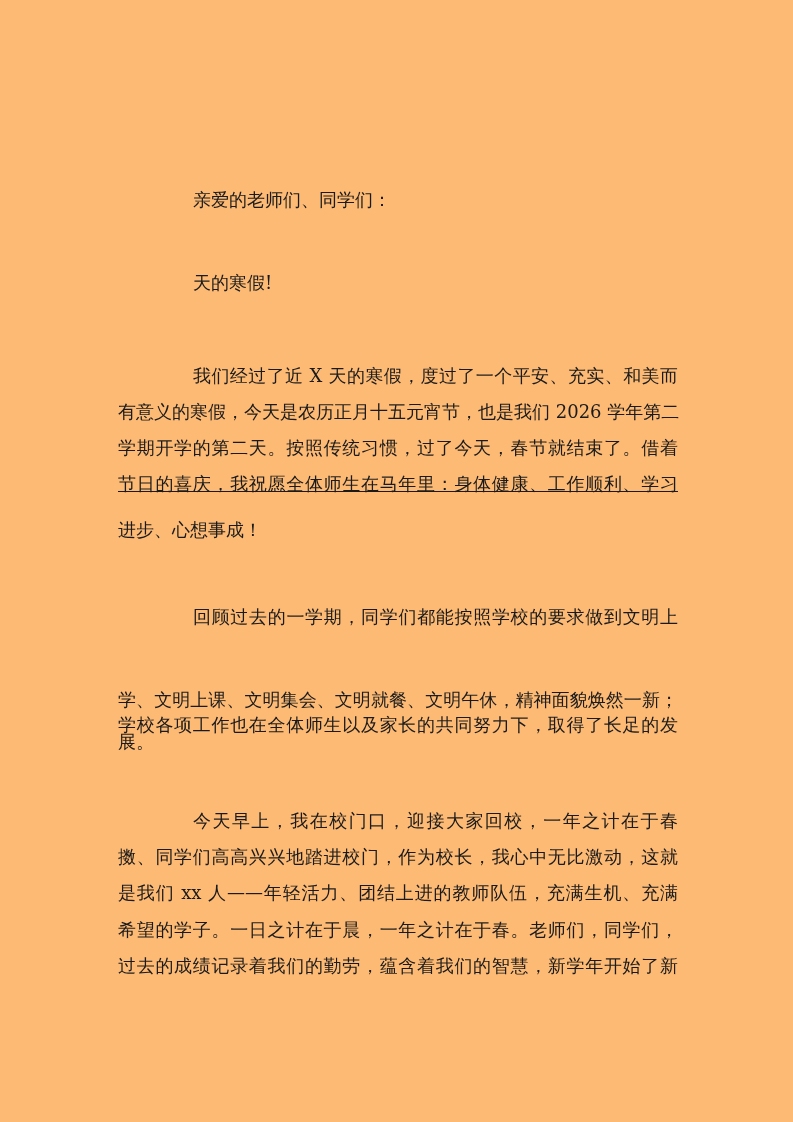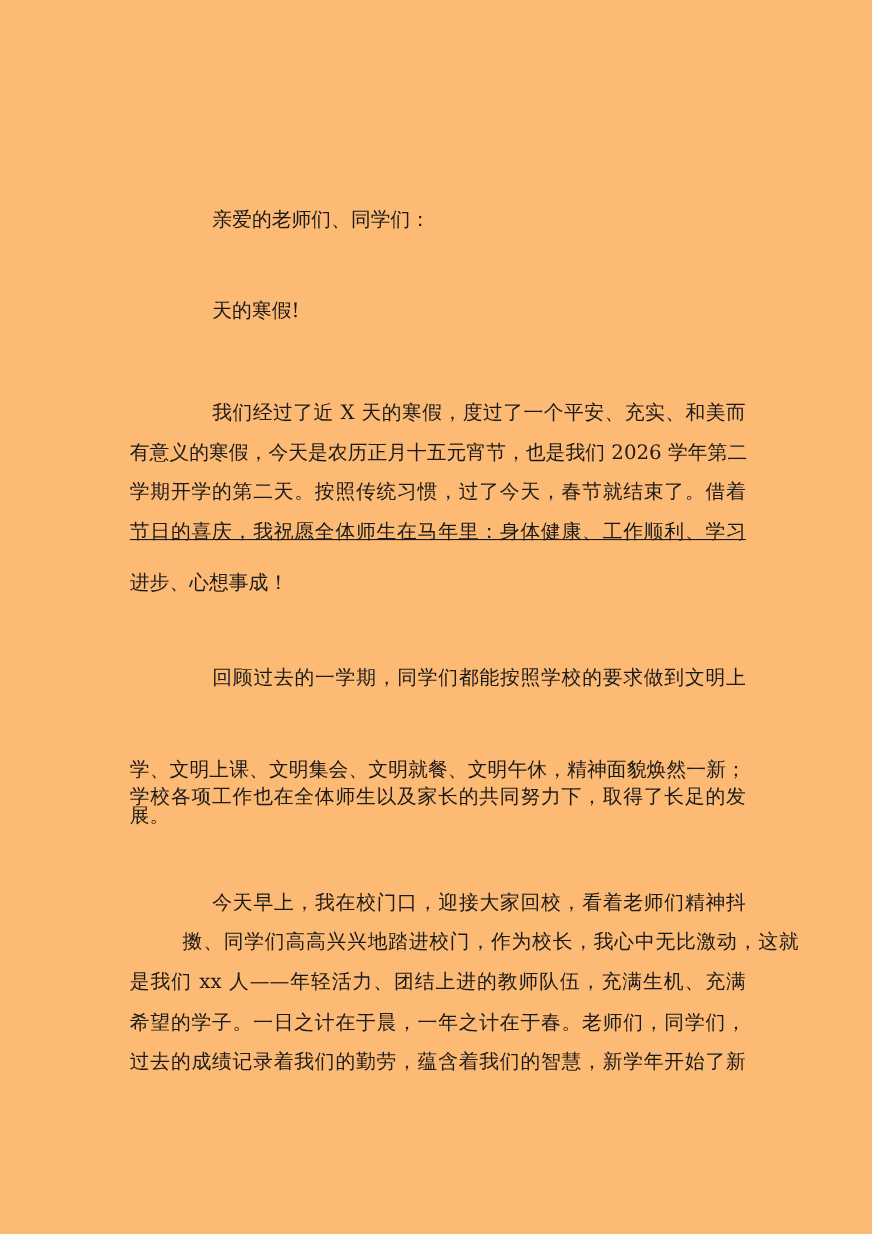--- a/index.html
+++ b/index.html
@@ -62,20 +62,20 @@
   </div>
 
   <div>
     <div class="line indent" style="top:605px;">回顾过去的一学期，同学们都能按照学校的要求做到文明上</div>
     <div class="line" style="top:640px;margin-top:48px;">学、文明上课、文明集会、文明就餐、文明午休，精神面貌焕然一新；</div>
     <div class="line" style="top:677px;margin-top:36px;">学校各项工作也在全体师生以及家长的共同努力下，取得了长足的发</div>
     <div class="line short" style="top:730px;">展。</div>
   </div>
 
   <div>
-    <div class="line indent" style="top:809px;">今天早上，我在校门口，迎接大家回校，看着老师们精神抖</div>
-    <div class="line" style="top:845px;margin-left:48px;">擞、同学们高高兴兴地踏进校门，作为校长，我心中无比激动，这就</div>
+    <div class="line indent" style="top:809px;">今天早上，我在校门口，迎接大家回校，一年之计在于春</div>
+    <div class="line" style="top:845px;">擞、同学们高高兴兴地踏进校门，作为校长，我心中无比激动，这就</div>
     <div class="line" style="top:881px;">是我们 xx 人——年轻活力、团结上进的教师队伍，充满生机、充满</div>
     <div class="line" style="top:918px;">希望的学子。一日之计在于晨，一年之计在于春。老师们，同学们，</div>
     <div class="line" style="top:954px;">过去的成绩记录着我们的勤劳，蕴含着我们的智慧，新学年开始了新</div>
   </div>
 
 </div>
 
 </body></html>

